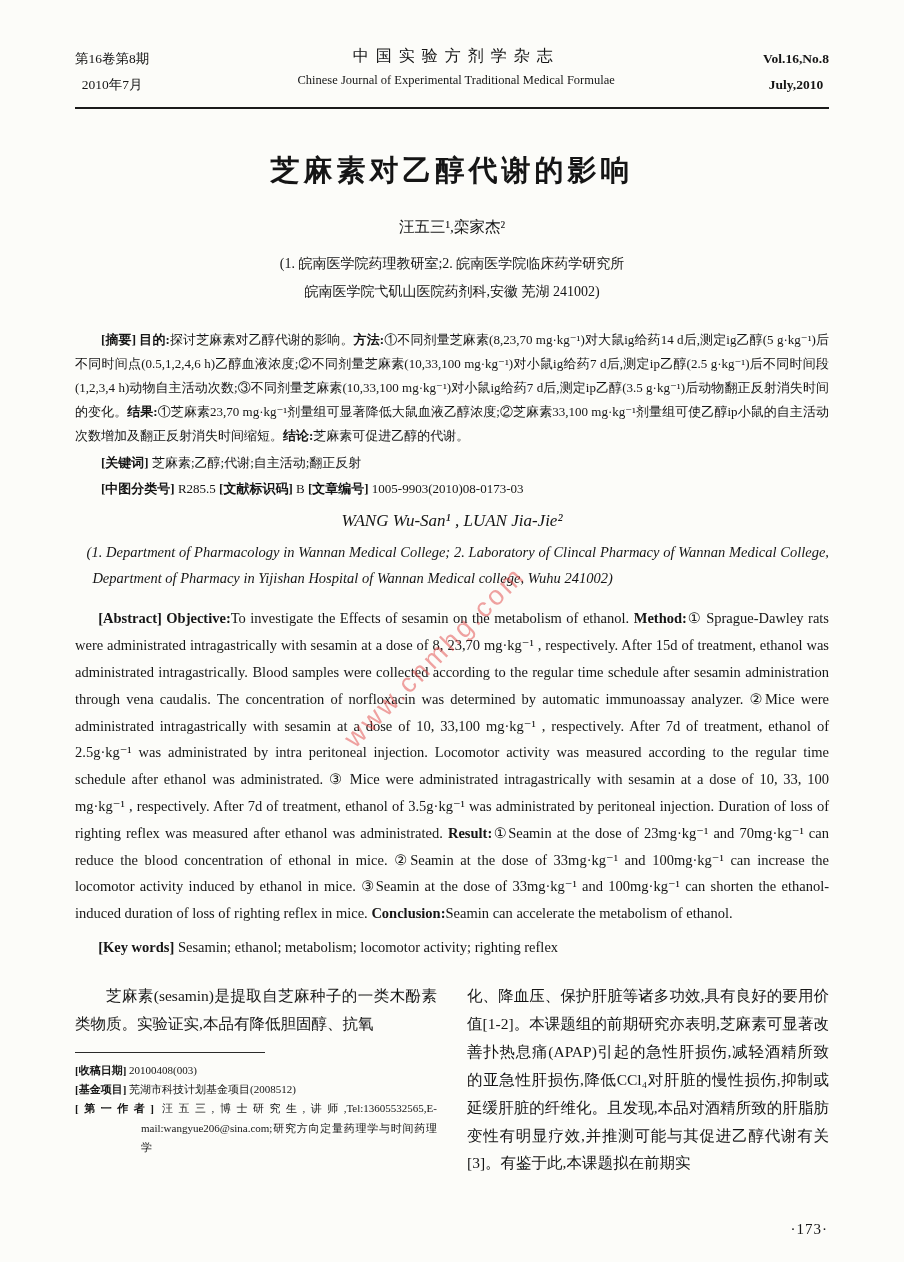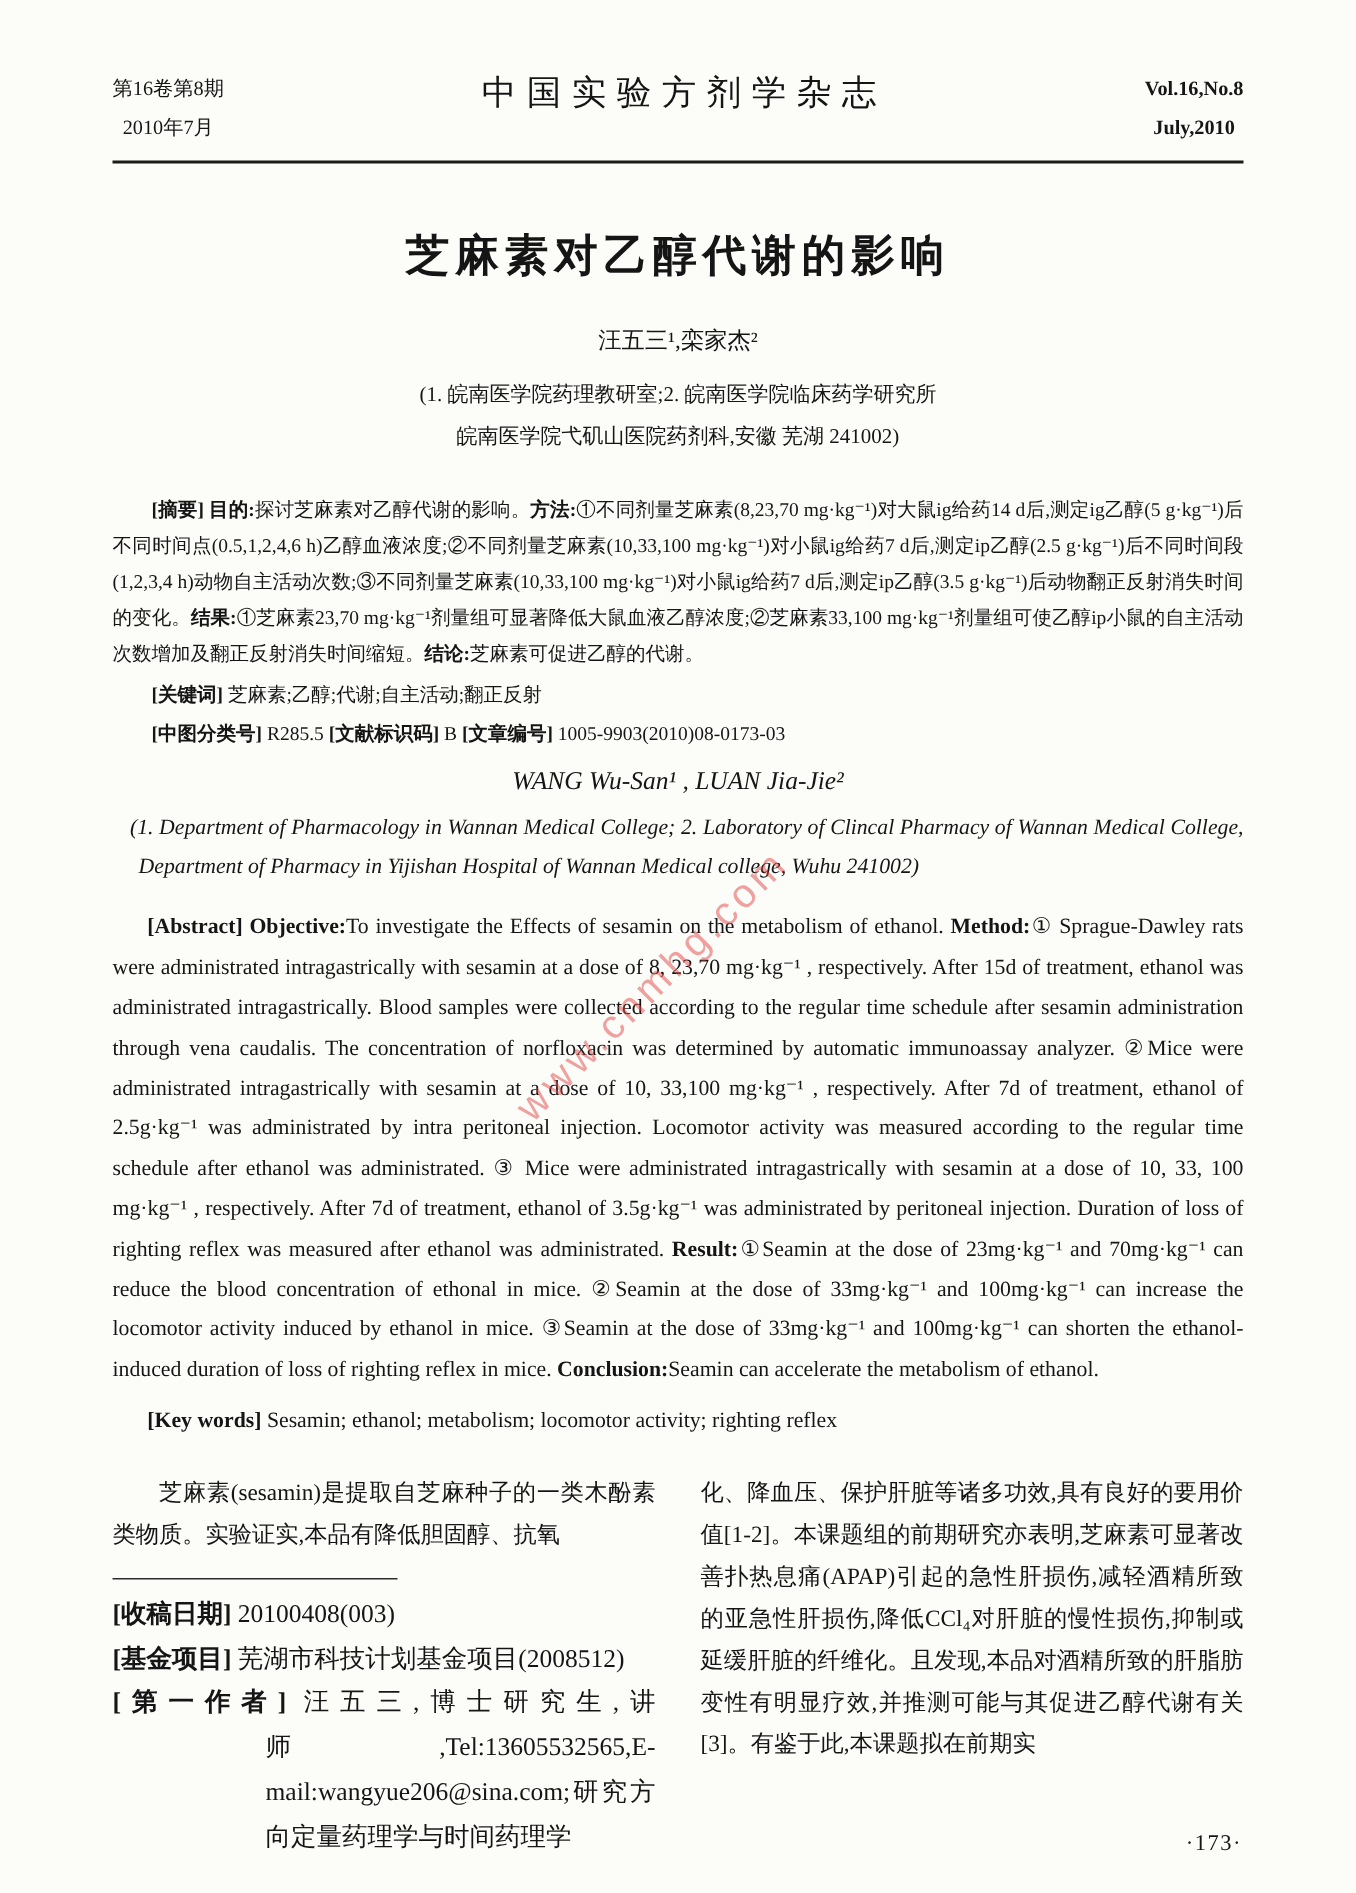--- a/index.html
+++ b/index.html
@@ -13,21 +13,21 @@
     padding:46px 75px 40px;
     font-family:"Liberation Serif","DejaVu Serif",serif;
     color:#151515;
     overflow:hidden;
   }
   
   .hdr { display:flex; justify-content:space-between; align-items:flex-start; }
   .hdr-left { font-size:13.5px; line-height:1.9; text-align:center; }
   .hdr-right { font-size:13.5px; line-height:1.9; font-weight:bold; text-align:center; }
   .hdr-center { text-align:center; flex:1; padding:0 10px; }
-  .hdr-cn { font-size:23px; letter-spacing:7px; }
+  .hdr-cn { font-size:16px; letter-spacing:7px; }
   .hdr-en { font-size:12.5px; margin-top:6px; }
   .hdr-rule { border:none; border-top:2px solid #1b1b1b; margin:10px 0 0; }
 
   
   .title-cn { text-align:center; font-size:29px; font-weight:700; letter-spacing:4px; margin:42px 0 0; }
   .authors-cn { text-align:center; font-size:15.5px; margin-top:26px; }
   .affil-cn { text-align:center; font-size:14px; line-height:2.0; margin-top:12px;font-family:Liberation Serif, serif; }
 
   
   .abs-cn { font-size:13px; line-height:1.85; text-align:justify; text-indent:2em; margin:22px 0 0; }
@@ -40,21 +40,21 @@
   .abs-en { font-size:14.5px; line-height:1.85; text-align:justify; text-indent:1.6em; margin:8px 0 0; }
   .kw-en { font-size:14.5px; margin-top:12px; text-indent:1.6em; }
 
   
   .body-cols { display:flex; gap:30px; margin-top:26px; font-size:15.5px; line-height:1.8; }
   .col { flex:1; min-width:0; text-align:justify; }
   .col p { margin:0; }
   .col-left .lead { text-indent:2em; }
 
   
-  .footnotes { margin-top:14px; font-size:17px; line-height:1.75; }
+  .footnotes { margin-top:14px; font-size:11px; line-height:1.75; }
   .fn-rule { width:190px; border:none; border-top:1.5px solid #2a2a2a; margin:0 0 8px; }
   .fn-line { padding-left:6em; text-indent:-6em; text-align:justify; }
 
   
   .page-number { position:absolute; right:76px; bottom:24px; font-size:15px; letter-spacing:1px; }
   .watermark {
     position:absolute; left:338px; top:732px;
     transform:rotate(-45deg); transform-origin:left top;
     font-family:"Liberation Sans","DejaVu Sans",sans-serif;
     font-size:27px; letter-spacing:3px;
@@ -68,20 +68,21 @@
 
 <div class="page">
 
   <header class="hdr">
     <div class="hdr-left">
       <div>第16卷第8期</div>
       <div>2010年7月</div>
     </div>
     <div class="hdr-center">
       <div class="hdr-cn">中国实验方剂学杂志</div>
+      <div class="hdr-en">Chinese Journal of Experimental Traditional Medical Formulae</div>
     </div>
     <div class="hdr-right">
       <div>Vol.16,No.8</div>
       <div>July,2010</div>
     </div>
   </header>
   <hr class="hdr-rule">
 
   <h1 class="title-cn">芝麻素对乙醇代谢的影响</h1>
   <div class="authors-cn">汪五三¹,栾家杰²</div>

